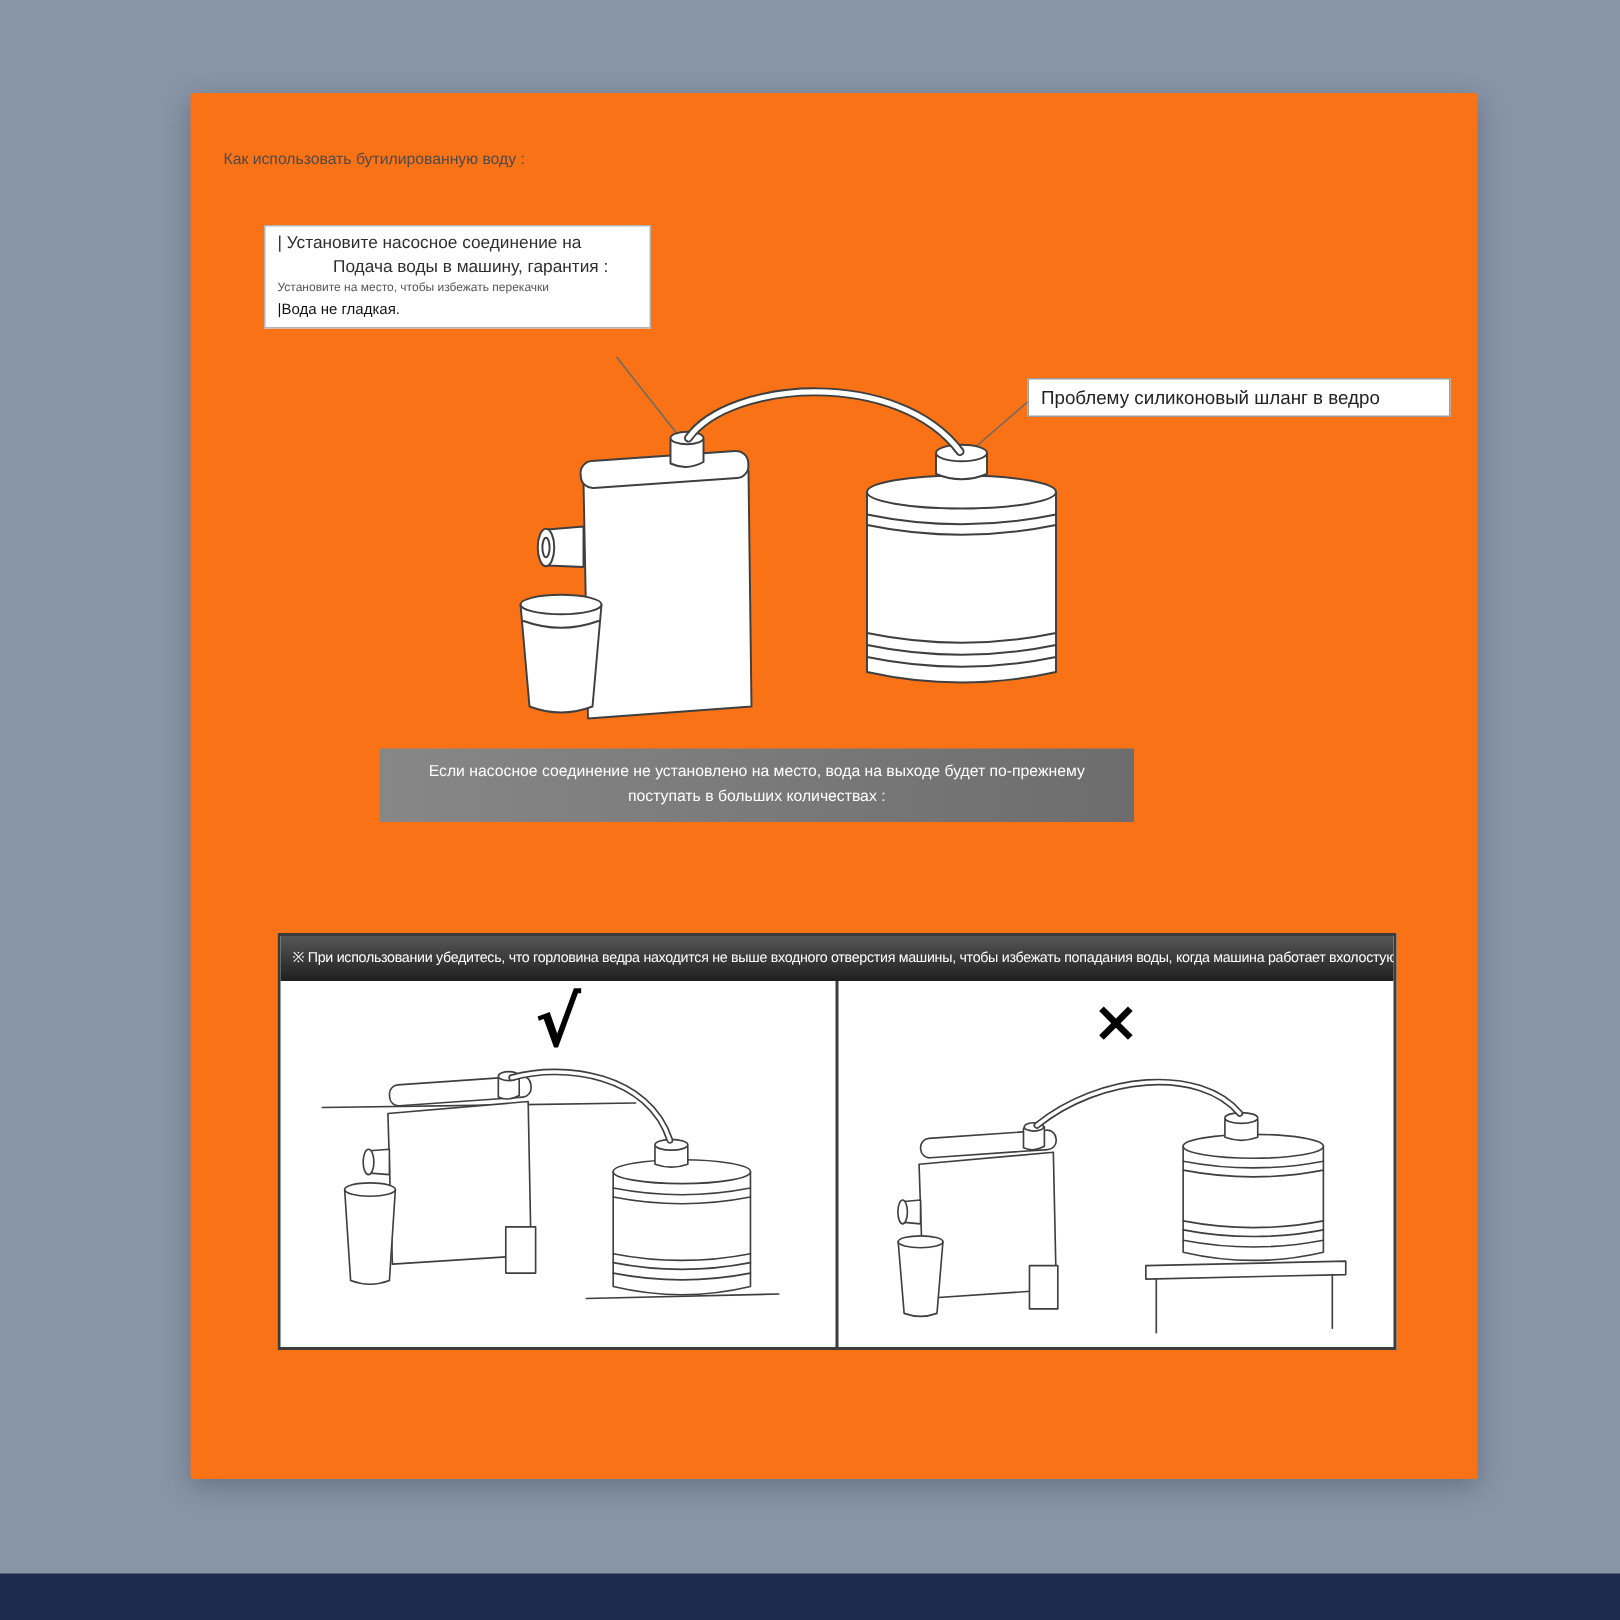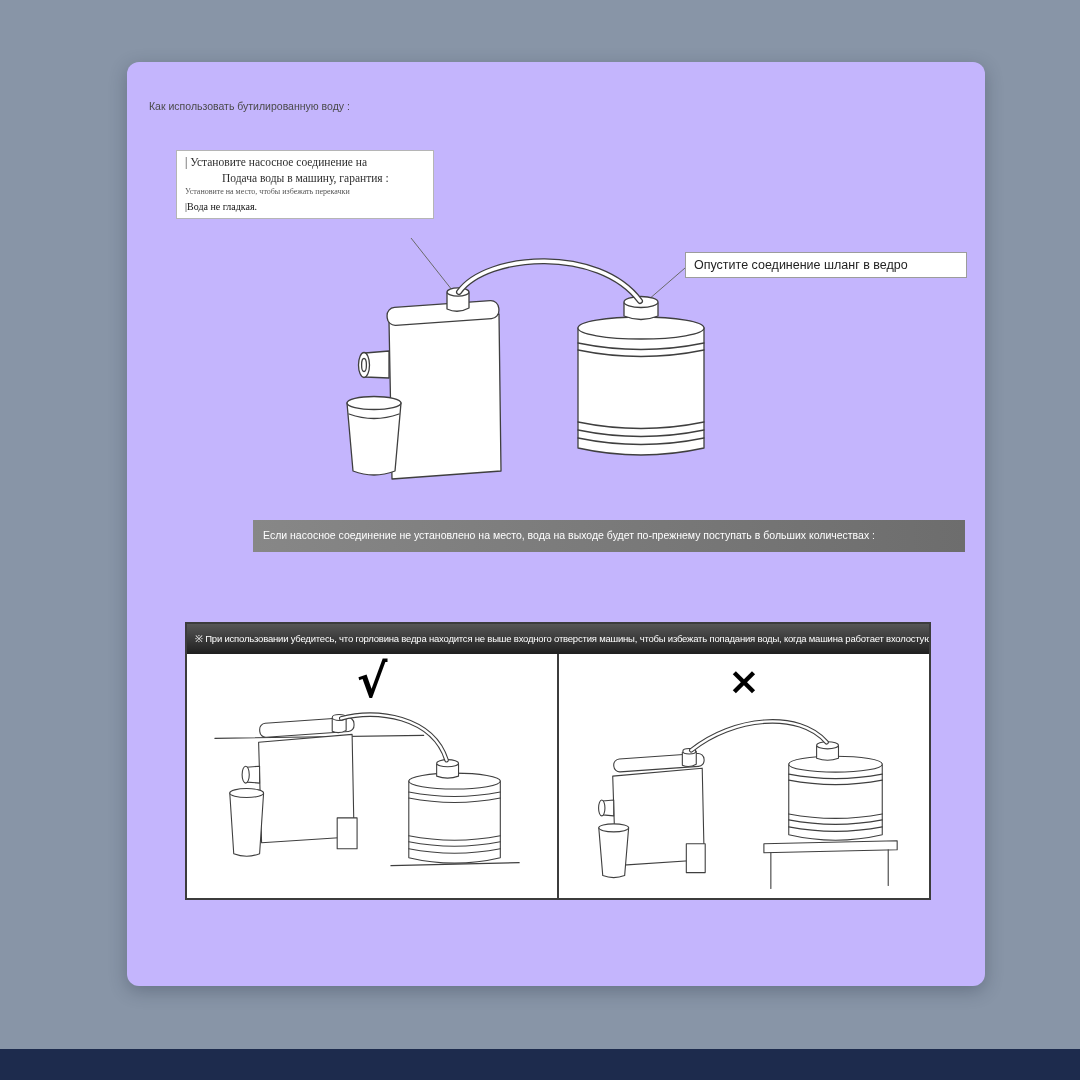--- a/index.html
+++ b/index.html
@@ -2,42 +2,42 @@
 <html><head>
 <meta charset="utf-8">
 <style>
   html,body{margin:0;padding:0;}
   .canvas{
     position:relative;width:1080px;height:1080px;overflow:hidden;
     background:#8895a7;font-family:"Liberation Sans",sans-serif;
   }
   .page{
     position:absolute;left:127px;top:62px;width:858px;height:924px;
-    background:#c4b5fd;border-radius:12px;
+    background:#f97316;border-radius:2px;
     box-shadow:0 5px 18px rgba(25,35,55,.30);
   }
   .page-title{position:absolute;left:22px;top:38px;font-size:10.5px;color:#4a4a4a;}
   .callout-pump{
     position:absolute;left:49px;top:88px;width:258px;box-sizing:border-box;
-    border:1px solid #b5b5b5;background:#fff;padding:5px 8px 6px;font-family:Liberation Serif, serif;
+    border:1px solid #b5b5b5;background:#fff;padding:5px 8px 6px;
   }
   .cp-l1{font-size:11.5px;color:#2e2e2e;}
   .cp-l2{font-size:11.5px;color:#2e2e2e;margin:4px 0 0 14px;padding-left:23px;}
   .cp-l3{font-size:8px;color:#555;margin:3px 0 0 0;}
   .cp-l4{font-size:10px;color:#111;margin:5px 0 0 0;}
   .callout-hose{
     position:absolute;left:558px;top:190px;width:282px;height:26px;box-sizing:border-box;
     line-height:24px;border:1px solid #9c9c9c;background:#fff;
     font-size:12.5px;color:#222;padding-left:8px;
   }
   .diagram-svg{position:absolute;left:0;top:0;width:858px;height:924px;}
   .banner{
-    position:absolute;left:126px;top:458px;width:712px;box-sizing:border-box;
+    position:absolute;left:126px;top:437px;width:503px;box-sizing:border-box;
     background:linear-gradient(90deg,#878787,#6d6d6d);
-    color:#fff;font-size:10.5px;padding:7px 10px 8px;
+    color:#fff;font-size:10.5px;padding:7px 10px 8px;text-align:center;
   }
   .banner div{line-height:1.6;}
   .ctable{
     position:absolute;left:58px;top:560px;width:746px;height:278px;
     border:2px solid #3c3c3c;box-sizing:border-box;background:#fff;
   }
   .ctable-header{
     height:30px;line-height:30px;box-sizing:border-box;
     background:linear-gradient(180deg,#565656,#1f1f1f);
     color:#fff;font-size:9.5px;letter-spacing:-0.2px;padding:0 8px;white-space:nowrap;overflow:hidden;
@@ -69,21 +69,21 @@
 
     <div class="page-title">Как использовать бутилированную воду :</div>
 
     <div class="callout-pump">
       <div class="cp-l1">| Установите насосное соединение на</div>
       <div class="cp-l2">Подача воды в машину, гарантия :</div>
       <div class="cp-l3">Установите на место, чтобы избежать перекачки</div>
       <div class="cp-l4">|Вода не гладкая.</div>
     </div>
 
-    <div class="callout-hose">Опустите соединение шланг в ведро</div>
+    <div class="callout-hose">Проблему силиконовый шланг в ведро</div>
 
     <svg class="diagram-svg" viewBox="0 0 858 924">
       <g>
         <path class="leader" d="M284,176 L329,233"></path>
         <path class="leader" d="M558,206 L521,238"></path>
       </g>
 
       <g class="lineart">
         <path d="M451,266 L451,386 Q514,400 577,386 L577,266" class="fillwhite"></path>
         <ellipse cx="514" cy="266" rx="63" ry="11" class="fillwhite"></ellipse>

